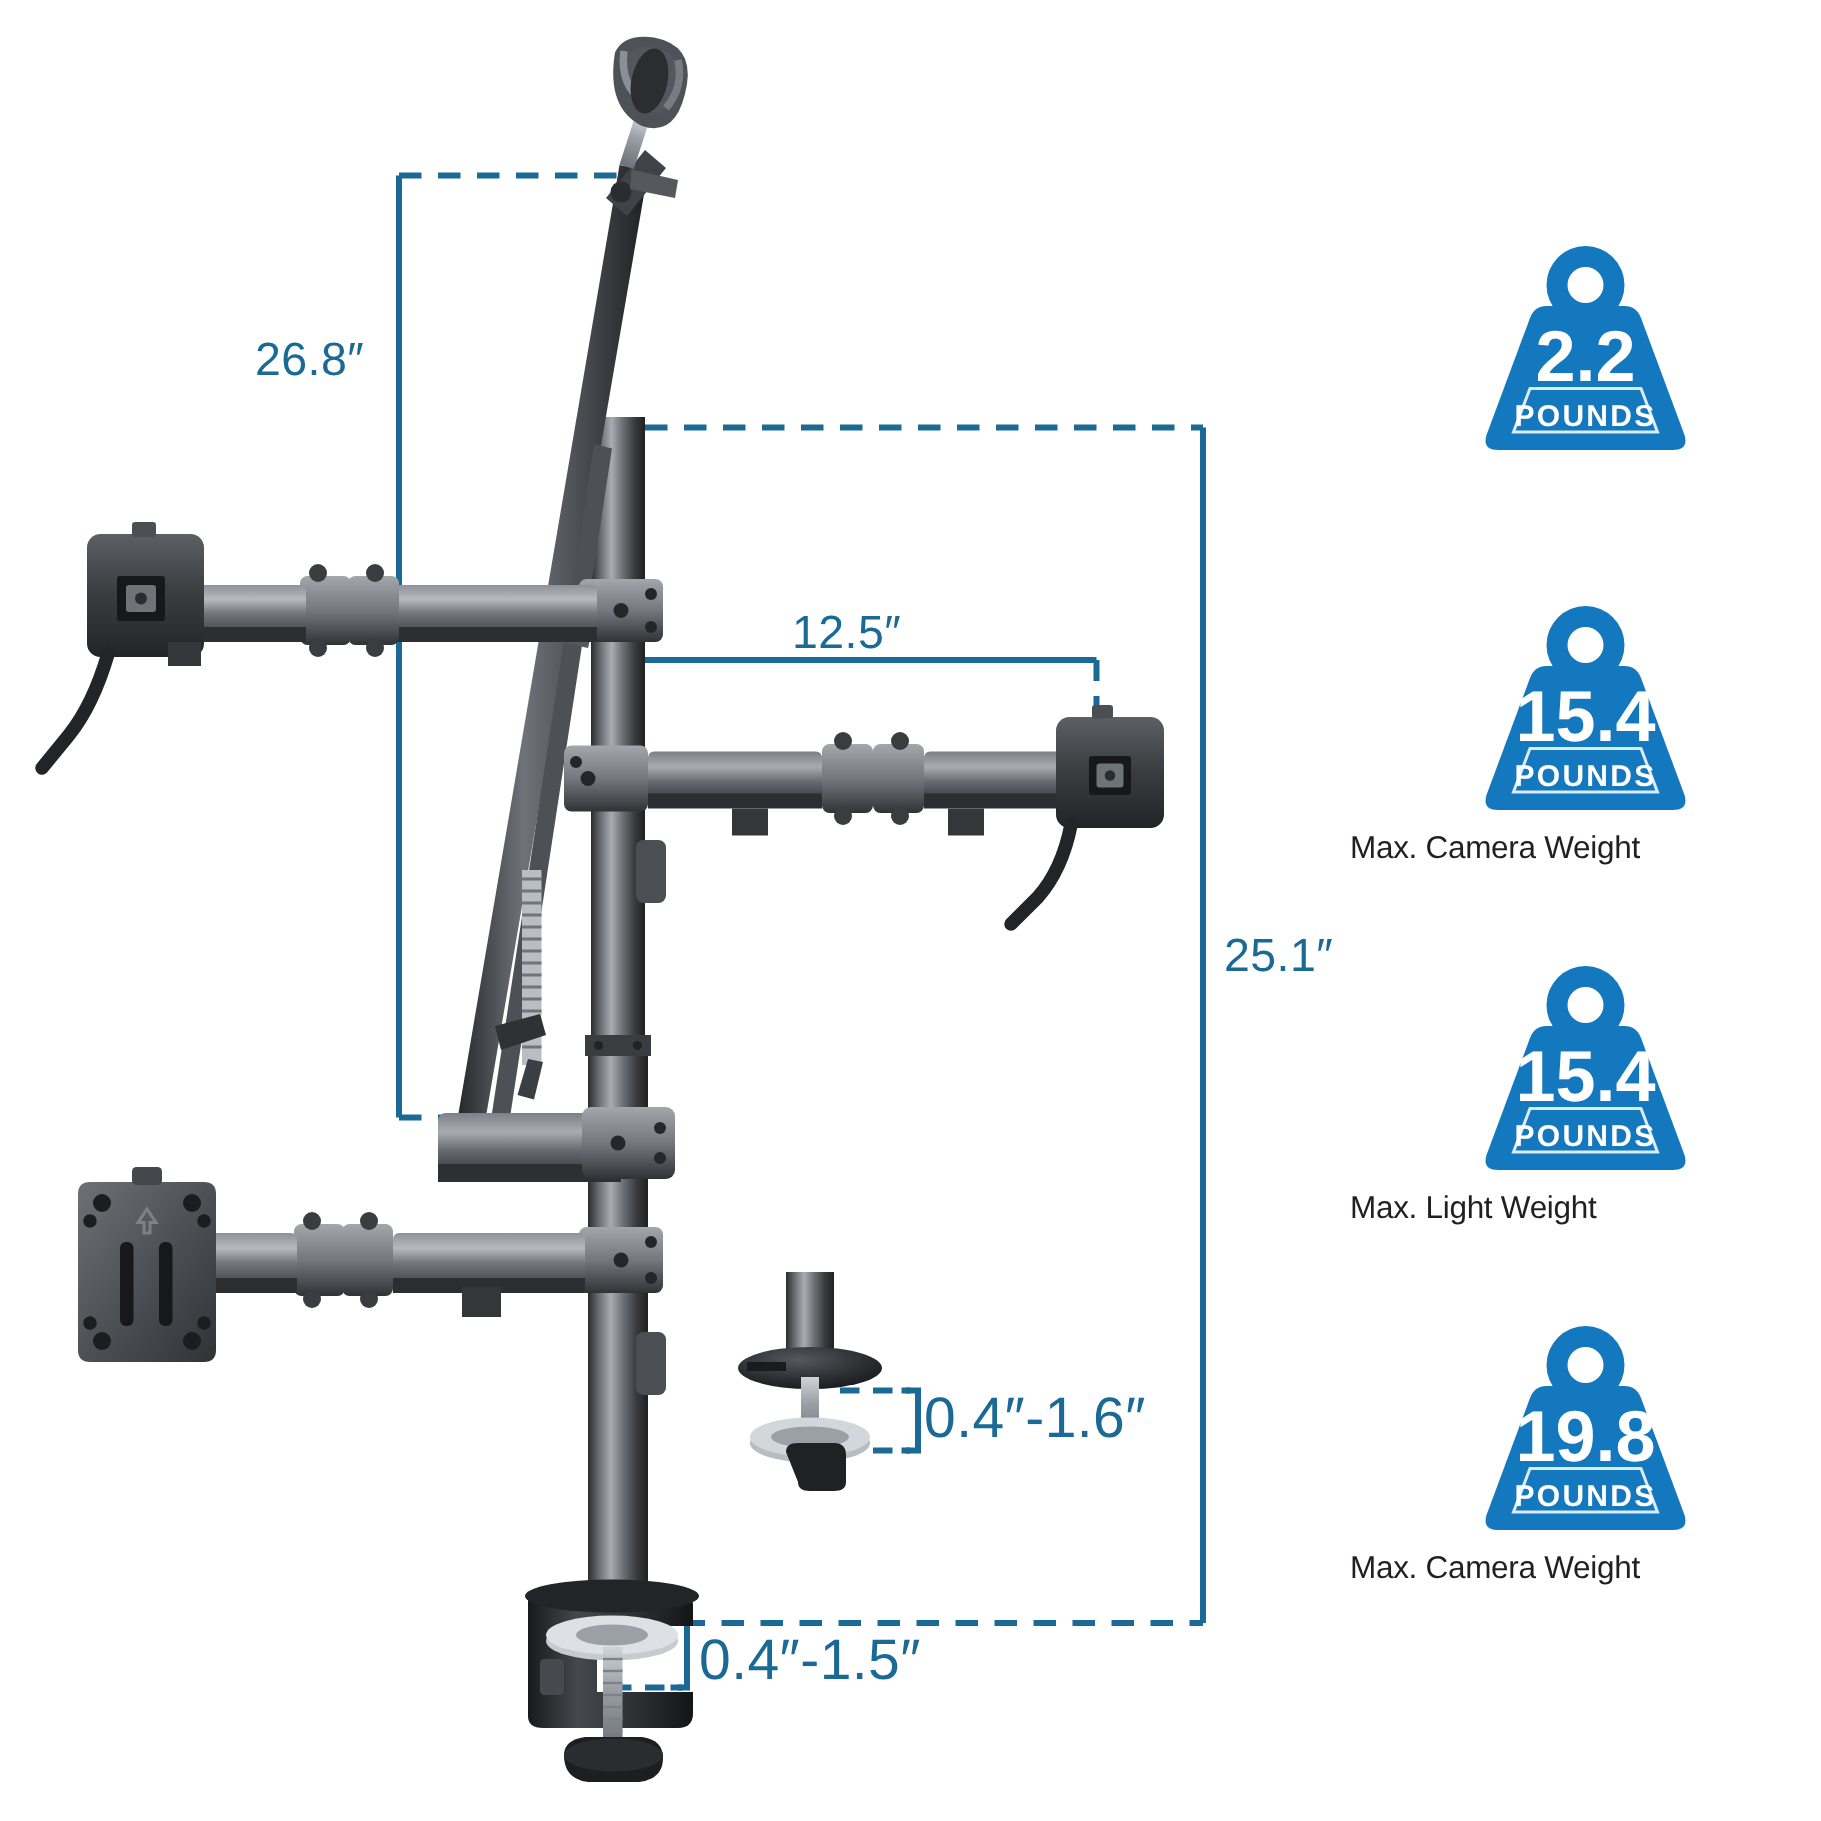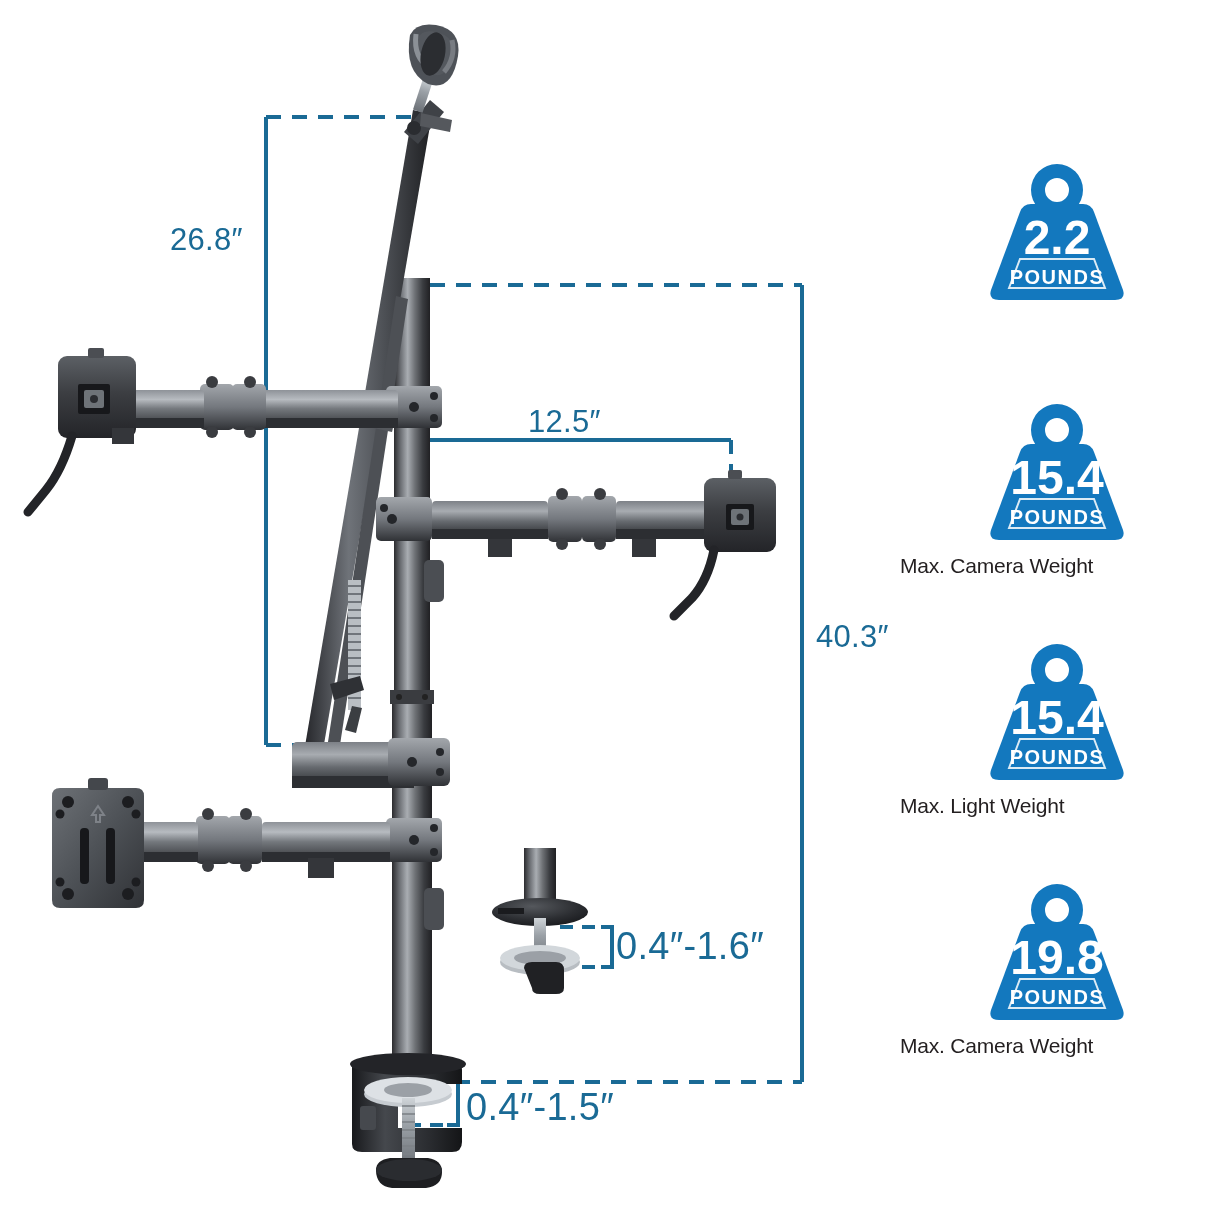--- a/index.html
+++ b/index.html
@@ -388,21 +388,21 @@
         <ellipse cx="409" cy="1170" rx="33" ry="11" fill="#2a2c30"></ellipse>
 
         <rect x="360" y="1106" width="16" height="24" rx="3" fill="#46494e"></rect>
       </g>
     </svg>
 
     <div class="dim-label" style="left:170px; top:222px;">26.8″</div>
 
     <div class="dim-label" style="left:528px; top:404px;">12.5″</div>
 
-    <div class="dim-label" style="left:816px; top:619px;">40.3″</div>
+    <div class="dim-label" style="left:816px; top:619px;">25.1″</div>
 
     <div class="dim-label sm" style="left:616px; top:925px;">0.4″-1.6″</div>
 
     <div class="dim-label sm" style="left:466px; top:1086px;">0.4″-1.5″</div>
   </div>
 
   <div id="specs">
 
     <div class="spec-item" style="top:158px;">
       <svg class="spec-icon" width="156" height="150" viewBox="0 0 156 150">

